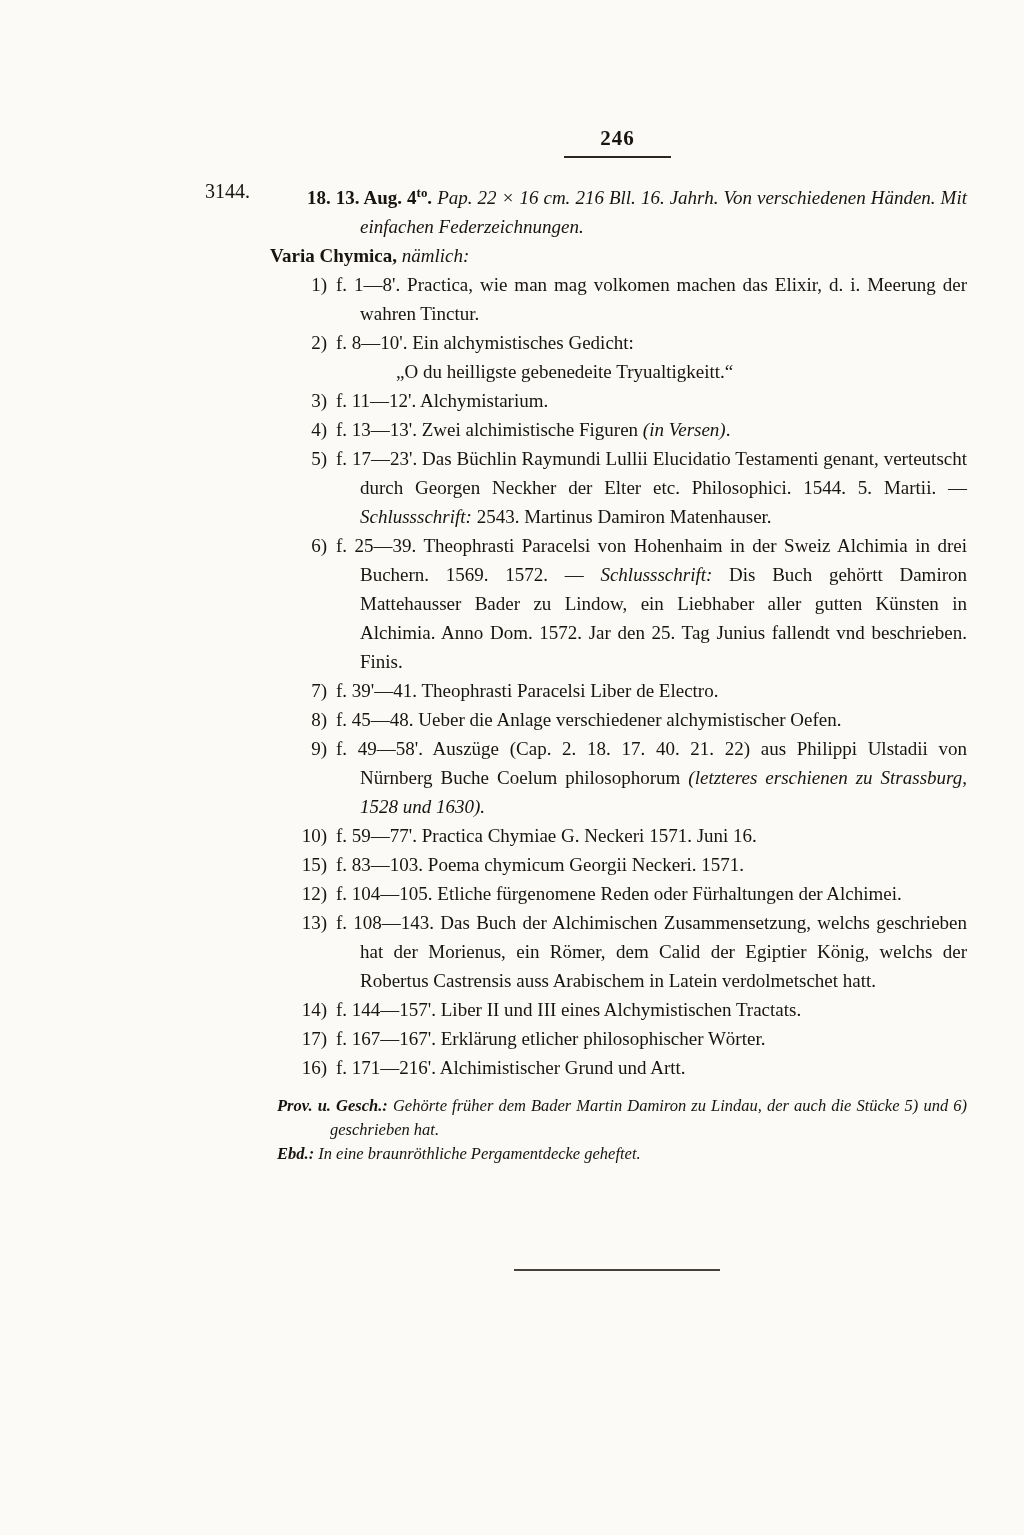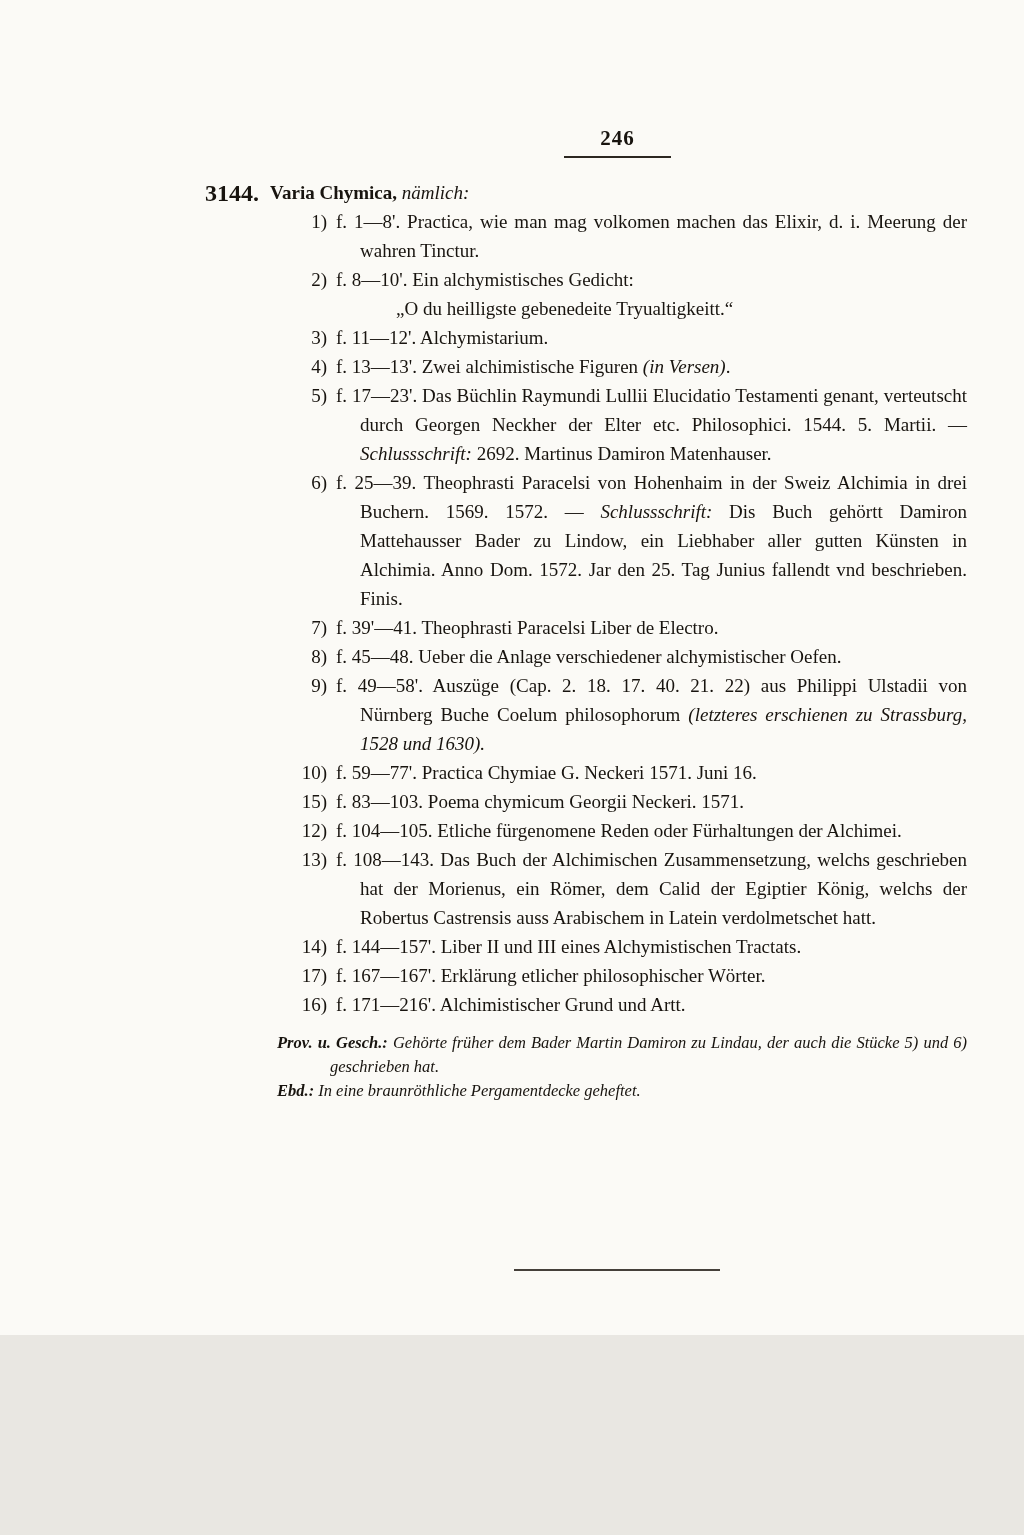--- a/index.html
+++ b/index.html
@@ -1,19 +1,19 @@
 <!DOCTYPE html>
 <html lang="de"><head>
 <meta charset="utf-8">
 <style>
   html, body { margin: 0; padding: 0; background: #e9e7e2; }
   .page {
     position: relative;
     width: 1024px;
-    height: 1335px;
+    height: 1535px;
     margin: 0 auto;
     background: #fbfaf6;
     font-family: "Liberation Serif", "DejaVu Serif", serif;
     color: #18140f;
     overflow: hidden;
   }
   .pageno {
     position: absolute;
     left: 270px; top: 126px;
     width: 695px;
@@ -24,22 +24,22 @@
   }
   .pageno-rule {
     position: absolute;
     left: 564px; top: 156px;
     width: 107px; height: 2px;
     background: #2c2721;
   }
   .entryno {
     position: absolute;
     left: 205px; top: 180px;
-    font-weight: 700;
-    font-size: 24px;
+    font-weight: 400;
+    font-size: 20px;
   }
   .content {
     position: absolute;
     left: 270px; top: 178px;
     width: 697px;
     font-size: 19px;
     line-height: 29px;
     text-align: justify;
     hyphens: auto;
   }
@@ -81,27 +81,28 @@
 <body>
 
 <div class="page">
 
   <div class="pageno">246</div>
   <div class="pageno-rule"></div>
 
   <div class="entryno">3144.</div>
 
   <div class="content">
+    <div class="header-par"><span class="run-b">18. 13. Aug. 4</span><sup class="run-bsup">to</sup><span class="run-b">.</span><span class="run-i"> Pap. 22 × 16 cm. 216 Bll. 16. Jahrh. Von verschiedenen Händen. Mit einfachen Federzeichnungen.</span></div>
     <div class="title-par"><span class="run-b">Varia Chymica,</span><span class="run-i"> nämlich:</span></div>
     <div>
         <div class="item"><span class="num">1)</span><span class="run-n">f. 1—8'. Practica, wie man mag volkomen machen das Elixir, d. i. Meerung der wahren Tinctur.</span></div>
         <div class="item"><span class="num">2)</span><span class="run-n">f. 8—10'. Ein alchymistisches Gedicht:</span><span class="run-q">„O du heilligste gebenedeite Tryualtigkeitt.“</span></div>
         <div class="item"><span class="num">3)</span><span class="run-n">f. 11—12'. Alchymistarium.</span></div>
         <div class="item"><span class="num">4)</span><span class="run-n">f. 13—13'. Zwei alchimistische Figuren </span><span class="run-i">(in Versen)</span><span class="run-n">.</span></div>
-        <div class="item"><span class="num">5)</span><span class="run-n">f. 17—23'. Das Büchlin Raymundi Lullii Elucidatio Testamenti genant, verteutscht durch Georgen Neckher der Elter etc. Philosophici. 1544. 5. Martii. — </span><span class="run-i">Schlussschrift:</span><span class="run-n"> 2692. Martinus Damiron Matenhauser.</span></div>
+        <div class="item"><span class="num">5)</span><span class="run-n">f. 17—23'. Das Büchlin Raymundi Lullii Elucidatio Testamenti genant, verteutscht durch Georgen Neckher der Elter etc. Philosophici. 1544. 5. Martii. — </span><span class="run-i">Schlussschrift:</span><span class="run-n"> 2543. Martinus Damiron Matenhauser.</span></div>
         <div class="item"><span class="num">6)</span><span class="run-n">f. 25—39. Theophrasti Paracelsi von Hohenhaim in der Sweiz Alchimia in drei Buchern. 1569. 1572. — </span><span class="run-i">Schlussschrift:</span><span class="run-n"> Dis Buch gehörtt Damiron Mattehausser Bader zu Lindow, ein Liebhaber aller gutten Künsten in Alchimia. Anno Dom. 1572. Jar den 25. Tag Junius fallendt vnd beschrieben. Finis.</span></div>
         <div class="item"><span class="num">7)</span><span class="run-n">f. 39'—41. Theophrasti Paracelsi Liber de Electro.</span></div>
         <div class="item"><span class="num">8)</span><span class="run-n">f. 45—48. Ueber die Anlage verschiedener alchymistischer Oefen.</span></div>
         <div class="item"><span class="num">9)</span><span class="run-n">f. 49—58'. Auszüge (Cap. 2. 18. 17. 40. 21. 22) aus Philippi Ulstadii von Nürnberg Buche Coelum philosophorum </span><span class="run-i">(letzteres erschienen zu Strassburg, 1528 und 1630).</span></div>
         <div class="item"><span class="num">10)</span><span class="run-n">f. 59—77'. Practica Chymiae G. Neckeri 1571. Juni 16.</span></div>
         <div class="item"><span class="num">15)</span><span class="run-n">f. 83—103. Poema chymicum Georgii Neckeri. 1571.</span></div>
         <div class="item"><span class="num">12)</span><span class="run-n">f. 104—105. Etliche fürgenomene Reden oder Fürhaltungen der Alchimei.</span></div>
         <div class="item"><span class="num">13)</span><span class="run-n">f. 108—143. Das Buch der Alchimischen Zusammensetzung, welchs geschrieben hat der Morienus, ein Römer, dem Calid der Egiptier König, welchs der Robertus Castrensis auss Arabischem in Latein verdolmetschet hatt.</span></div>
         <div class="item"><span class="num">14)</span><span class="run-n">f. 144—157'. Liber II und III eines Alchymistischen Tractats.</span></div>
         <div class="item"><span class="num">17)</span><span class="run-n">f. 167—167'. Erklärung etlicher philosophischer Wörter.</span></div>

